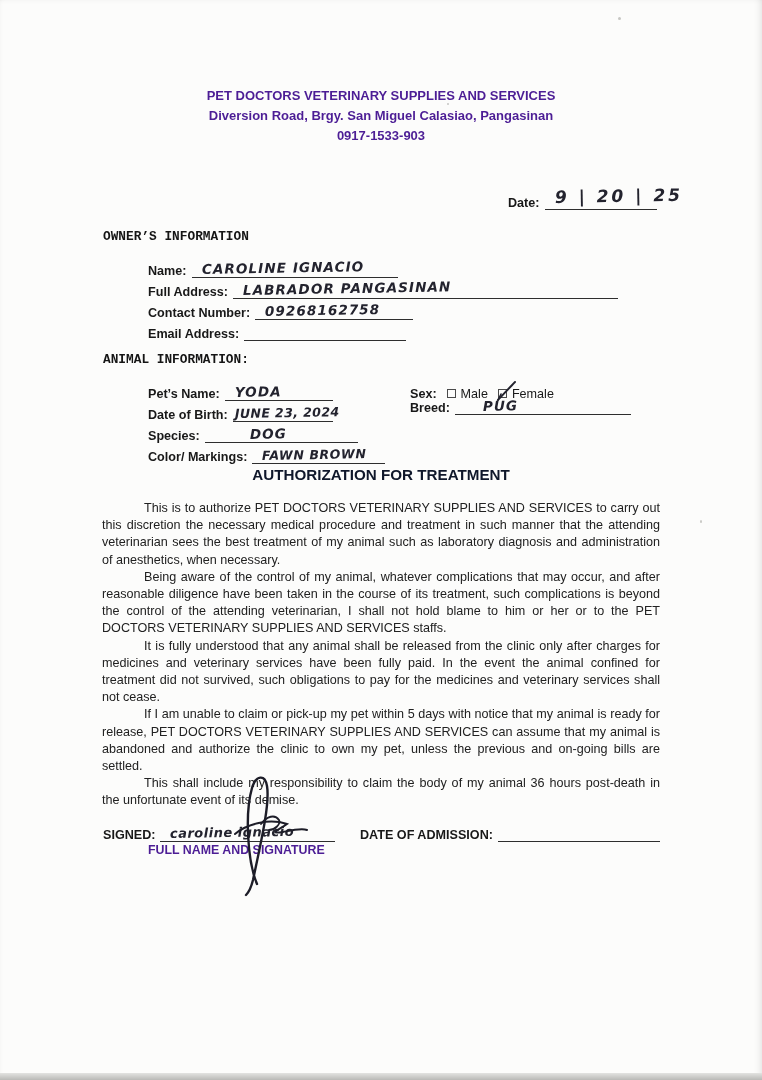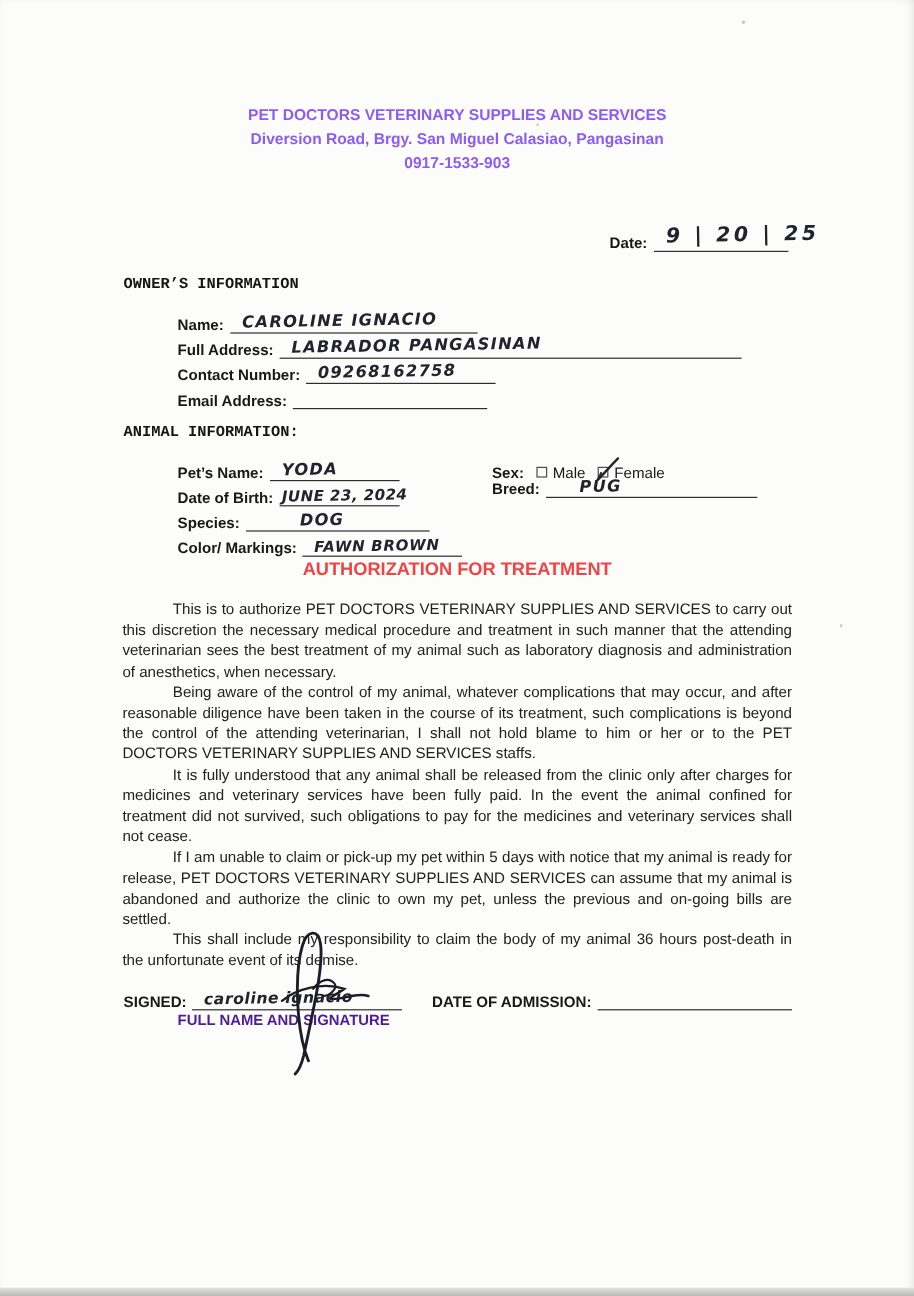--- a/index.html
+++ b/index.html
@@ -17,21 +17,21 @@
                 inset 0 4px 6px -5px rgba(0,0,0,.06);
   }
   .page::after{
     content:""; position:absolute; left:0; right:0; bottom:0; height:7px;
     background:linear-gradient(#e3e3e1,#b9b9b6);
   }
   .speck{ position:absolute; border-radius:50%; background:#9a9a95; opacity:.55; }
 
   
   .header { position:absolute; left:0; top:86px; width:100%; text-align:center;
-            font-weight:bold; font-size:13px; line-height:20px; color:#8b5cf6;}
+            font-weight:bold; font-size:13px; line-height:20px; color:#4c1d95;}
 
   
   .frow { position:absolute; display:flex; align-items:flex-end; height:20px;
           font-size:12.6px; font-weight:bold; color:#181818; white-space:nowrap; }
   .fline { display:inline-block; position:relative; height:18px;
            border-bottom:1.4px solid #2e2e2e; margin-left:5px; }
   .hw { position:absolute; left:10px; bottom:0; white-space:nowrap;
         font-family:"DejaVu Sans", sans-serif; font-style:italic; font-weight:600;
         font-size:13.5px; letter-spacing:1.1px; color:#23232e;
         transform:rotate(-1deg); transform-origin:left bottom; }
@@ -40,21 +40,21 @@
   .sechead { position:absolute; font-size:12.8px; font-weight:bold; color:#151515;font-family:Liberation Mono, monospace; }
 
   
   .cbx { display:inline-block; width:9px; height:9px; border:1.3px solid #4a4a4a;
          margin:0 5px 3px 10px; position:relative; vertical-align:baseline; }
   .cbx svg { position:absolute; left:-3px; top:-10px; overflow:visible; }
   .sexlbl { font-weight:normal;margin-top:32px; }
 
   
   .doc-title { position:absolute; left:0; top:466px; width:100%; text-align:center;
-               font-weight:bold; font-size:15.2px; color:#ef4444; }
+               font-weight:bold; font-size:15.2px; color:#0f172a; }
   .paras { position:absolute; left:102px; top:500px; width:558px;
            font-size:12.6px; line-height:17.2px; text-align:justify; color:#212121; }
   .paras p { text-indent:42px; margin:0; }
 
   
   .sig-caption { position:absolute; left:148px; top:843px; font-size:12.4px;
                  font-weight:bold; color:#4c1d95; }
   .flourish { position:absolute; left:195px; top:772px; overflow:visible; pointer-events:none; }
 </style>
 </head>

